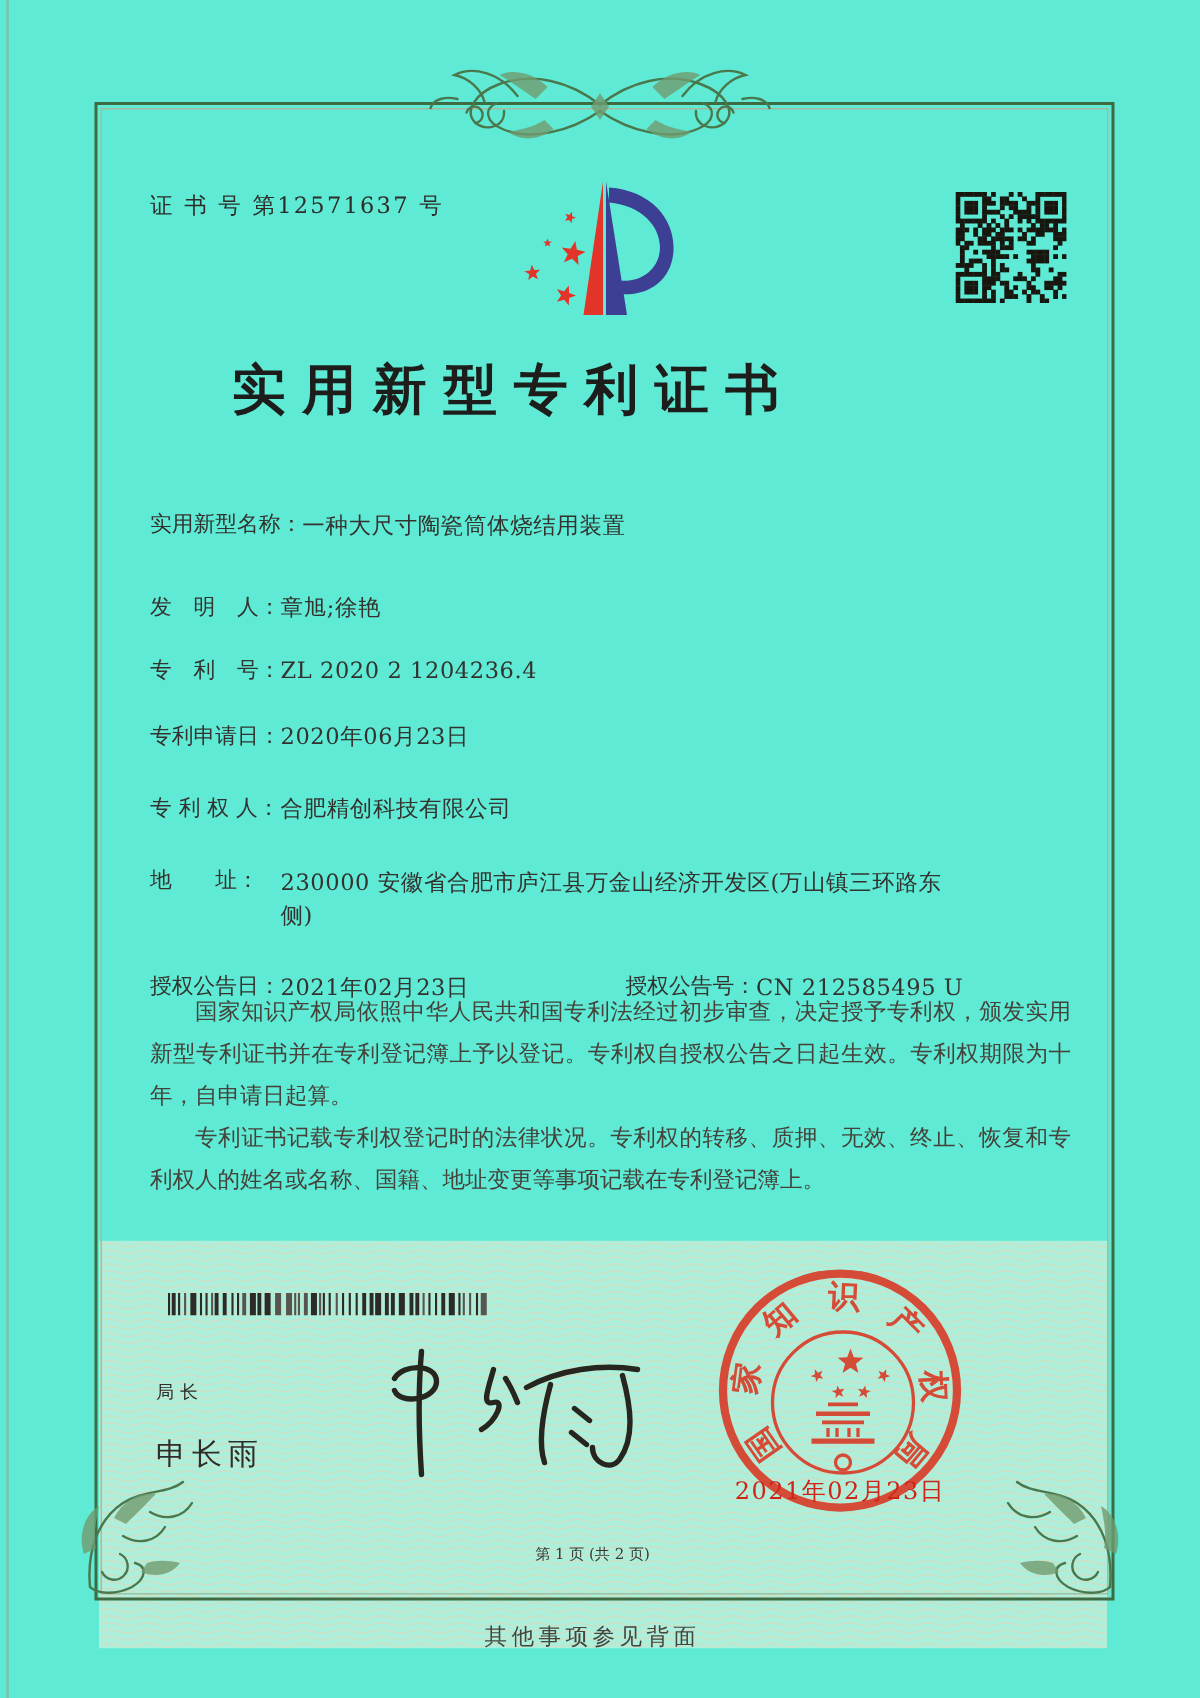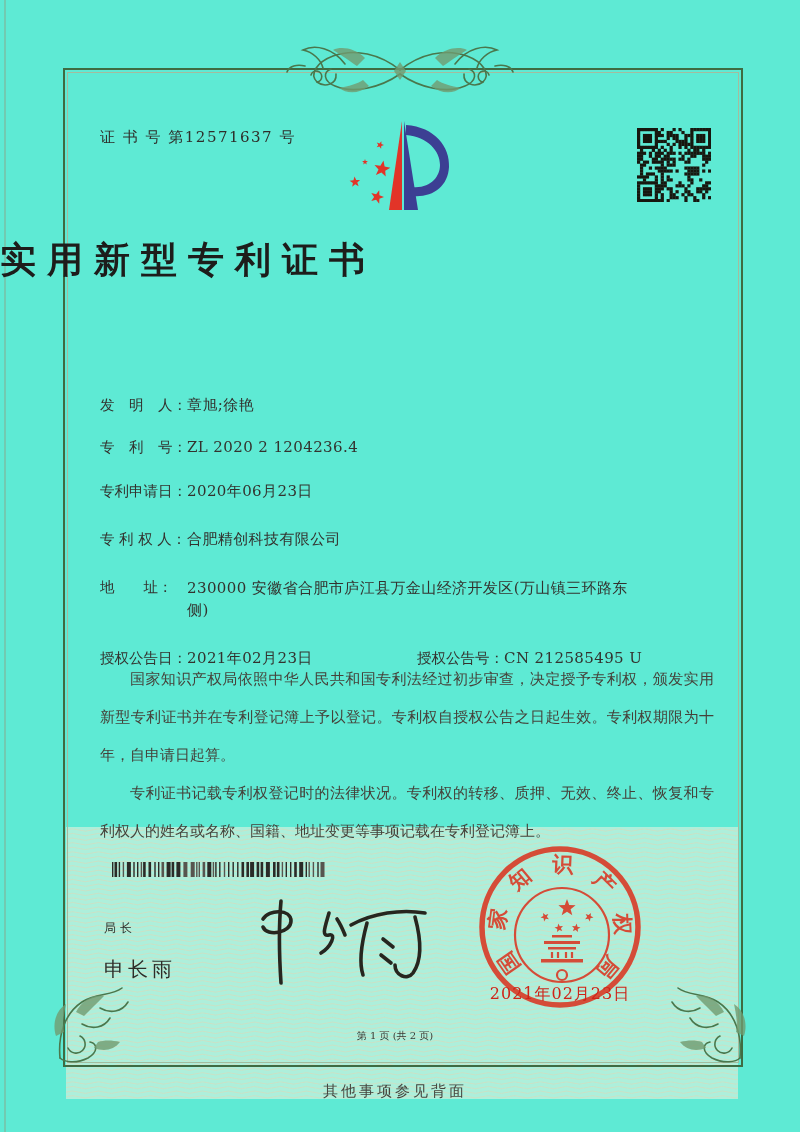--- a/index.html
+++ b/index.html
@@ -20,32 +20,32 @@
   .orn path{stroke:#4a774c;stroke-width:1.6;fill:none;stroke-linecap:round;}
   .orn .leaf{fill:#719b6f;stroke:none;opacity:.8;}
   #top-flourish{left:285px;top:36px;width:230px;height:70px;z-index:4;}
   #fl-bl{left:48px;top:978px;width:100px;height:92px;z-index:4;}
   #fl-br{left:652px;top:978px;width:100px;height:92px;z-index:4;transform:scaleX(-1);}
   
   #cert-no{left:100px;top:128px;font-size:15px;letter-spacing:1.5px;color:#2e2d29;z-index:5;}
   #logo{left:340px;top:113px;width:125px;height:105px;z-index:5;}
   #qr{left:637px;top:128px;width:74px;height:74px;z-index:5;}
   #qr rect{fill:#17170f;}
-  #title{left:0;width:685px;top:236px;font-size:36px;font-weight:600;
+  #title{left:0;width:685px;top:236px;text-align:center;font-size:36px;font-weight:600;
          letter-spacing:11px;color:#1d1d1b;z-index:5;}
   
   .row{position:absolute;left:100px;width:575px;font-size:15px;line-height:21px;z-index:5;color:#33322e;}
   .row .lbl{display:inline-block;min-width:87px;font-size:14.5px;vertical-align:top;}
   .row .val{letter-spacing:.4px;}
   .val-block{display:inline-block;width:450px;vertical-align:top;line-height:22px;}
   #row1{top:340px;} #row2{top:395px;} #row3{top:437px;} #row4{top:481px;}
   #row5{top:529px;} #row6{top:577px;} #row7{top:648px;}
   #row7 .pair2{position:absolute;left:317px;top:0;}
   
-  #body-text{left:100px;top:660px;width:614px;font-size:15px;line-height:38px;color:#45423a;z-index:5;}
+  #body-text{left:100px;top:660px;width:614px;font-size:15px;line-height:28px;color:#45423a;z-index:5;}
   #body-text p{margin:0;text-indent:2em;text-align:justify;}
   
   #barcode{left:112px;top:862px;width:217px;height:15px;z-index:5;}
   
   #officer-title{left:104px;top:920px;font-size:12px;letter-spacing:4px;color:#2e2d29;z-index:5;}
   #officer-name{left:104px;top:956px;font-size:20px;letter-spacing:4px;color:#2e2d29;z-index:5;}
   #signature{left:233px;top:883px;width:200px;height:110px;z-index:6;}
   #signature path{fill:none;stroke:#26261f;stroke-width:3.6;stroke-linecap:round;stroke-linejoin:round;}
   
   #seal{left:478px;top:845px;width:164px;height:164px;z-index:5;opacity:.93;}
@@ -495,20 +495,23 @@
       <rect x="20.72" y="71.04" width="3.21" height="3.21"></rect>
       <rect x="23.68" y="71.04" width="3.21" height="3.21"></rect>
       <rect x="29.60" y="71.04" width="3.21" height="3.21"></rect>
       <rect x="47.36" y="71.04" width="3.21" height="3.21"></rect>
       <rect x="56.24" y="71.04" width="3.21" height="3.21"></rect>
       <rect x="59.20" y="71.04" width="3.21" height="3.21"></rect>
     </svg>
 
   <div class="abs" id="title">实用新型专利证书</div>
 
+  <div class="row" id="row1">
+    <span class="lbl">实用新型名称：</span><span class="val">一种大尺寸陶瓷筒体烧结用装置</span>
+  </div>
   <div class="row" id="row2">
     <span class="lbl">发　明　人：</span><span class="val">章旭;徐艳</span>
   </div>
   <div class="row" id="row3">
     <span class="lbl">专　利　号：</span><span class="val">ZL 2020 2 1204236.4</span>
   </div>
   <div class="row" id="row4">
     <span class="lbl">专利申请日：</span><span class="val">2020年06月23日</span>
   </div>
   <div class="row" id="row5">

